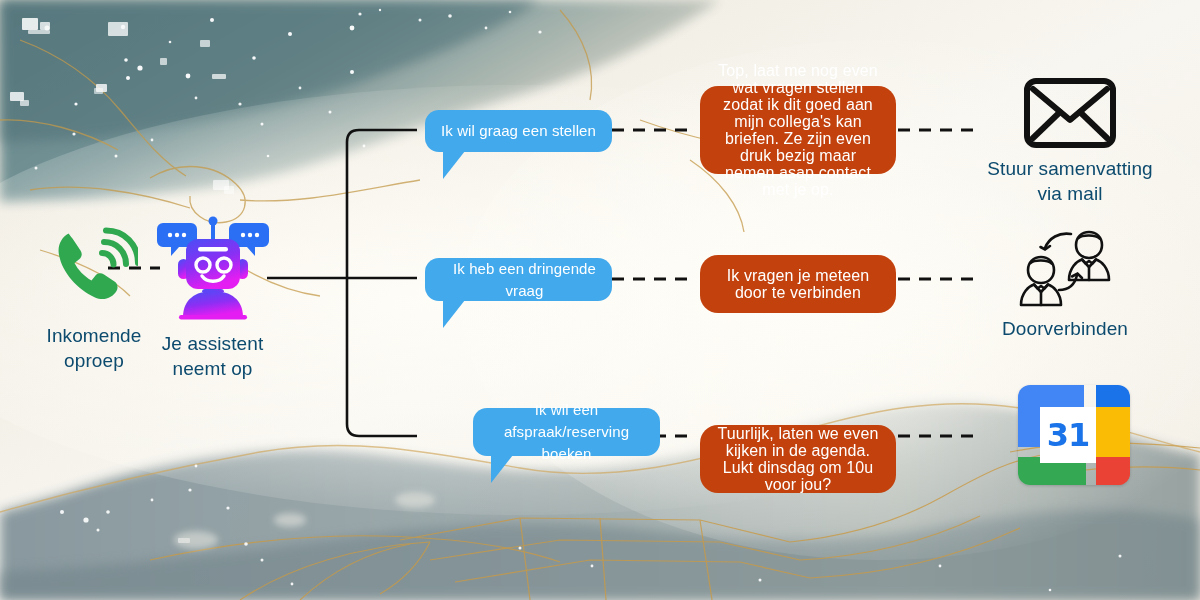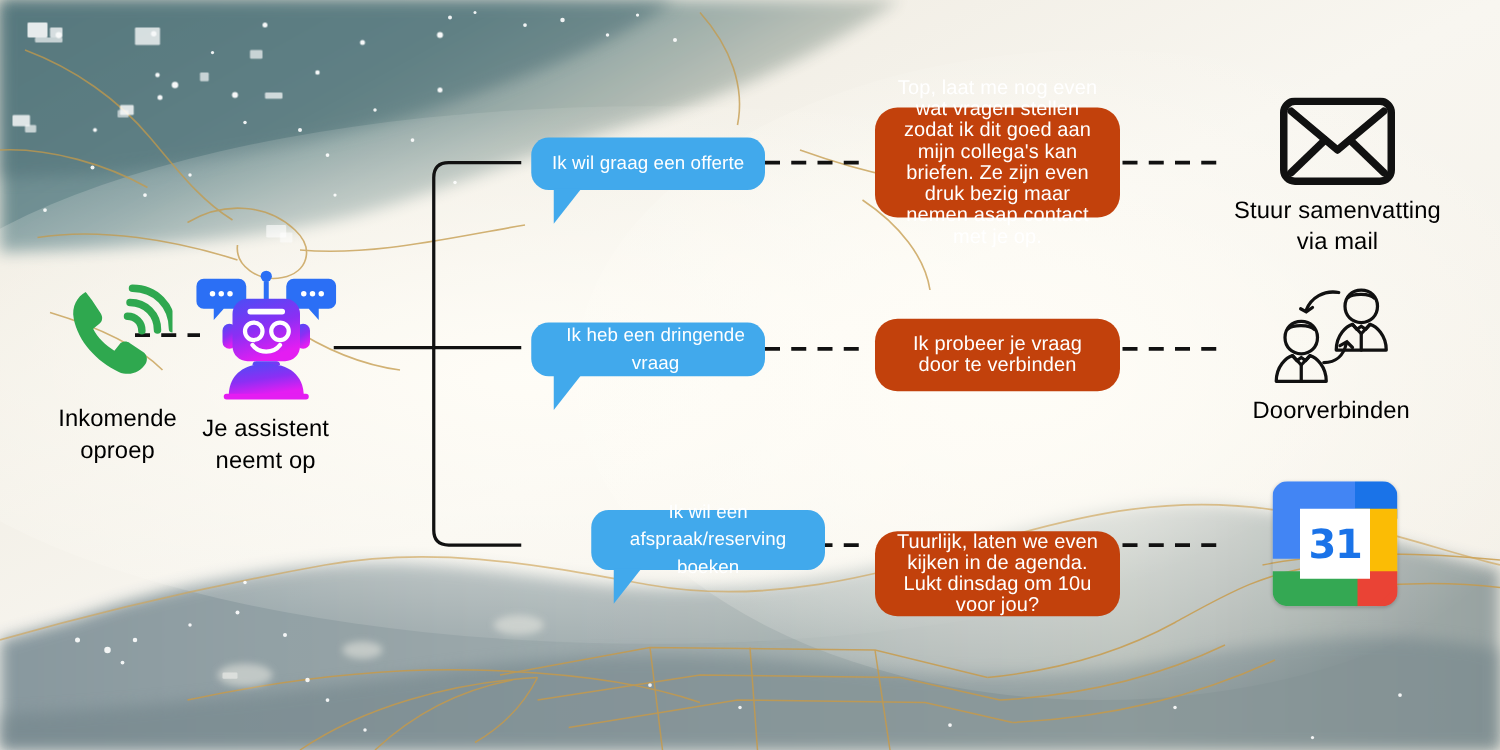--- a/index.html
+++ b/index.html
@@ -14,21 +14,21 @@
   
   .bg{position:absolute;inset:0;overflow:hidden;}
   .bg svg{position:absolute;inset:0;}
 
   
   .wires{position:absolute;inset:0;pointer-events:none;}
 
   
   .node{position:absolute;text-align:center;}
   .node .caption{
-    font-size:19px;line-height:25px;color:#000000;letter-spacing:.1px;white-space:pre-line;
+    font-size:19px;line-height:25px;color:#0c4a6e;letter-spacing:.1px;white-space:pre-line;
   }
 
   #phone-node{left:0px;top:225px;width:120px;padding-left:34px;}
   #phone-node .caption{margin-top:14px;}
 
   #robot-node{left:150px;top:205px;width:125px;text-align:center;}
   #robot-node .caption{margin-top:8px;}
 
   #mail-node{left:985px;top:78px;width:170px;}
   #mail-node .caption{margin-top:8px;}
@@ -65,21 +65,21 @@
     font-size:16px;line-height:17px;
     padding:9px 13px;
     letter-spacing:.1px;
   }
 
   
   .mail-icon{width:92px;height:70px;margin:0 auto;display:block;}
 
   
   .gcal{
-    position:relative;width:100px;height:100px;margin:0 auto;
+    position:relative;width:112px;height:100px;margin:0 auto;
     border-radius:12px;overflow:hidden;
     box-shadow:0 1px 3px rgba(0,0,0,.18);
     text-align:center;
   }
   .gcal .q{position:absolute;}
   .gcal .q.tl{left:0;top:0;width:66px;height:62px;background:#4285f4;}
   .gcal .q.tr{right:0;top:0;width:34px;height:30px;background:#1a73e8;}
   .gcal .q.rt{right:0;top:22px;width:34px;height:52px;background:#fbbc05;}
   .gcal .q.rb{right:0;bottom:0;width:34px;height:28px;background:#ea4335;}
   .gcal .q.bl{left:0;bottom:0;width:68px;height:28px;background:#34a853;}
@@ -351,21 +351,21 @@
       <rect x="45" y="92" width="22" height="2.4" fill="#ffffff"></rect>
 
       <path d="M26,112 C26,95 38,86 56,86 C74,86 86,95 86,112 Z" fill="url(#robotGrad)"></path>
       <rect x="22" y="110" width="68" height="4.5" rx="2.2" fill="#e41df2"></rect>
     </svg>
     <div class="caption">Je assistent
 neemt op</div>
   </div>
 
   <div class="bubble blue" id="b1-user" style="left:425px;top:110px;width:187px;height:42px;">
-    <span>Ik wil graag een offerte</span>
+    <span>Ik wil graag een stellen</span>
     <span class="tail"></span>
   </div>
 
   <div class="bubble green" id="b1-assistant" style="left:700px;top:86px;width:196px;height:88px;">
     <span>Top, laat me nog even wat vragen stellen zodat ik dit goed aan mijn collega's kan briefen. Ze zijn even druk bezig maar nemen asap contact met je op.</span>
   </div>
 
   <div class="node" id="mail-node">
     <svg class="mail-icon" viewBox="0 0 92 70">
       <rect x="3" y="3" width="86" height="64" rx="9" fill="none" stroke="#111" stroke-width="6"></rect>
@@ -376,21 +376,21 @@
     <div class="caption">Stuur samenvatting
 via mail</div>
   </div>
 
   <div class="bubble blue" id="b2-user" style="left:425px;top:258px;width:187px;height:43px;padding-left:26px;">
     <span>Ik heb een dringende vraag</span>
     <span class="tail"></span>
   </div>
 
   <div class="bubble green" id="b2-assistant" style="left:700px;top:255px;width:196px;height:58px;">
-    <span>Ik probeer je vraag door te verbinden</span>
+    <span>Ik vragen je meteen door te verbinden</span>
   </div>
 
   <div class="node" id="transfer-node">
     <svg class="transfer-icon" viewBox="0 0 116 82">
 
       <g stroke="#111" stroke-width="2.6" fill="none" stroke-linecap="round" stroke-linejoin="round">
         <path d="M82,4 C89.5,4 95,9.5 95,17 C95,24.5 89.5,30 82,30 C74.5,30 69,24.5 69,17 C69,9.5 74.5,4 82,4 Z"></path>
         <path d="M71.5,10 C75,6.5 89,6.5 92.5,10.5"></path>
         <path d="M62,52 C62,40 70,33 75,31.5 L82,39 L89,31.5 C94,33 102,40 102,52 Z"></path>
         <path d="M75,31.5 L78.5,35.5 L82,33 L85.5,35.5 L89,31.5"></path>

